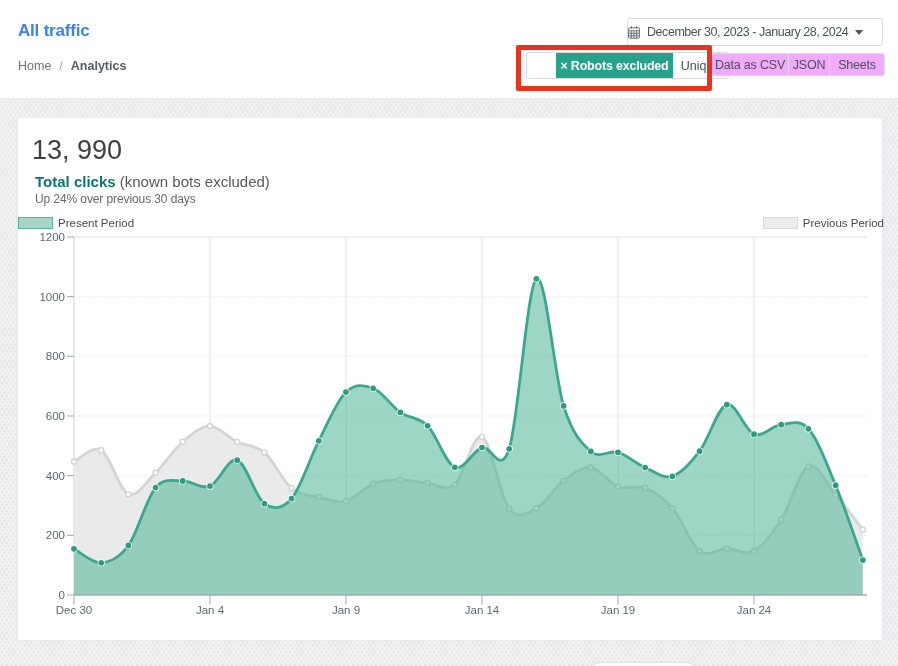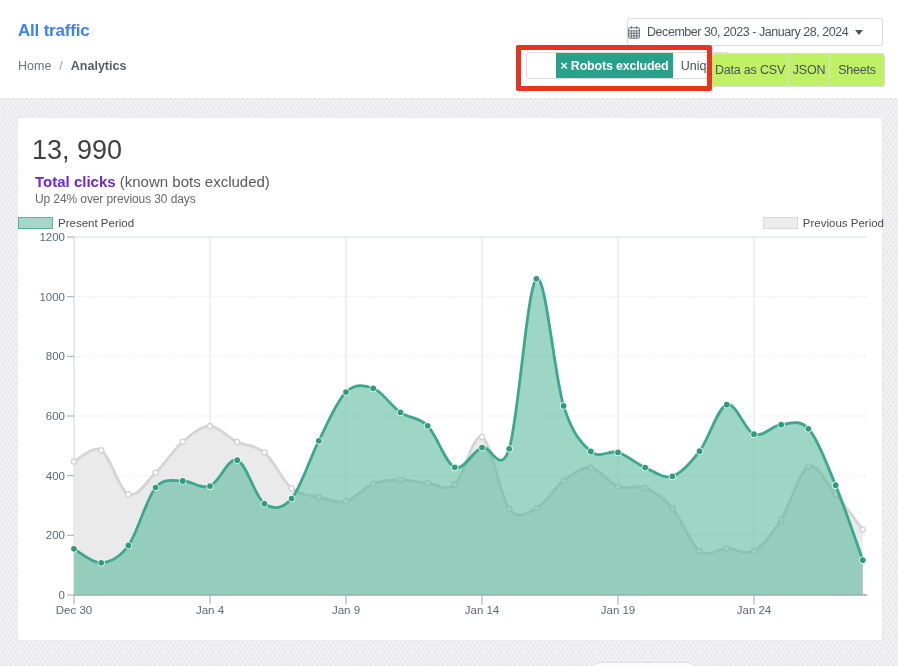--- a/index.html
+++ b/index.html
@@ -12,27 +12,27 @@
 .crumb { position:absolute; left:18px; top:59px; font-size:12.5px; color:#6e7479; }
 .crumb b { color:#565d63; }
 .crumb .sep { color:#9aa0a5; padding:0 8px; }
 .datebtn { position:absolute; left:627px; top:18px; width:256px; height:28px; background:#fff; border:1px solid #dcdcdc; border-radius:3px; font-size:12.5px; letter-spacing:-0.45px; color:#4a545c; display:flex; align-items:center; padding-left:0; gap:7px; white-space:nowrap; }
 .datebtn svg { flex:0 0 auto; }
 .datebtn .caret { width:0; height:0; border-left:4.5px solid transparent; border-right:4.5px solid transparent; border-top:5px solid #4a545c; }
 .redbox { position:absolute; left:516px; top:45px; width:196px; height:46px; border:5px solid #e8331f; border-radius:2px; }
 .seg { position:absolute; left:526px; top:52px; height:27px; display:flex; border:1px solid #dcdcdc; border-radius:3px; background:#fff; overflow:hidden;padding-left:29px; }
 .seg .on { background:#26a28a; color:#fff; font-weight:bold; font-size:12.5px; letter-spacing:-0.2px; width:117px; display:flex; align-items:center; justify-content:center; gap:6px; white-space:nowrap; }
 .seg .off { color:#4c5257; font-size:12.5px; width:55px; display:flex; align-items:center; justify-content:center; white-space:nowrap; }
-.grp { position:absolute; left:711px; top:53px; height:34px; display:flex; border:1px solid #dcdcdc; border-radius:3px; background:#bef264; overflow:hidden; }
+.grp { position:absolute; left:711px; top:53px; height:23px; display:flex; border:1px solid #dcdcdc; border-radius:3px; background:#f0abfc; overflow:hidden; }
 .grp span { font-size:12.5px; letter-spacing:-0.2px; color:#4c5257; display:flex; align-items:center; justify-content:center; white-space:nowrap; }
 .grp span:nth-child(1){width:76px;} .grp span:nth-child(2){width:41px;} .grp span:nth-child(3){width:55px;}
 .grp span + span { border-left:1px solid #dcdcdc; }
 .big { position:absolute; left:14px; top:17px; font-size:27px; color:#404040; font-weight:400; letter-spacing:0px; }
 .sub1 { position:absolute; left:17px; top:55px; font-size:15px; color:#595959; }
-.sub1 b { color:#6d28d9; }
+.sub1 b { color:#0f766e; }
 .sub2 { position:absolute; left:17px; top:74px; font-size:12px; letter-spacing:-0.1px; color:#686868; }
 .legend { position:absolute; left:0; top:99px; width:866px; display:flex; justify-content:space-between; gap:10px; font-size:11.5px; color:#4a4a4a; align-items:center; }
 .legend .sw { display:inline-block; width:35px; height:12px; margin-right:5px; vertical-align:-2px; }
 .sw.t { background:#a5d7c8; border:1px solid #55b39a; }
 .sw.g { background:#ededed; border:1px solid #d8d8d8; }
 .tick { font-size:11.5px; fill:#5b6a72; font-family:"Liberation Sans",sans-serif; }
 .stub { position:absolute; left:592px; top:662px; width:103px; height:20px; background:#fcfcfc; border:1px solid #e0e0e0; border-radius:8px; }
 </style></head>
 <body>
 <div class="page">

